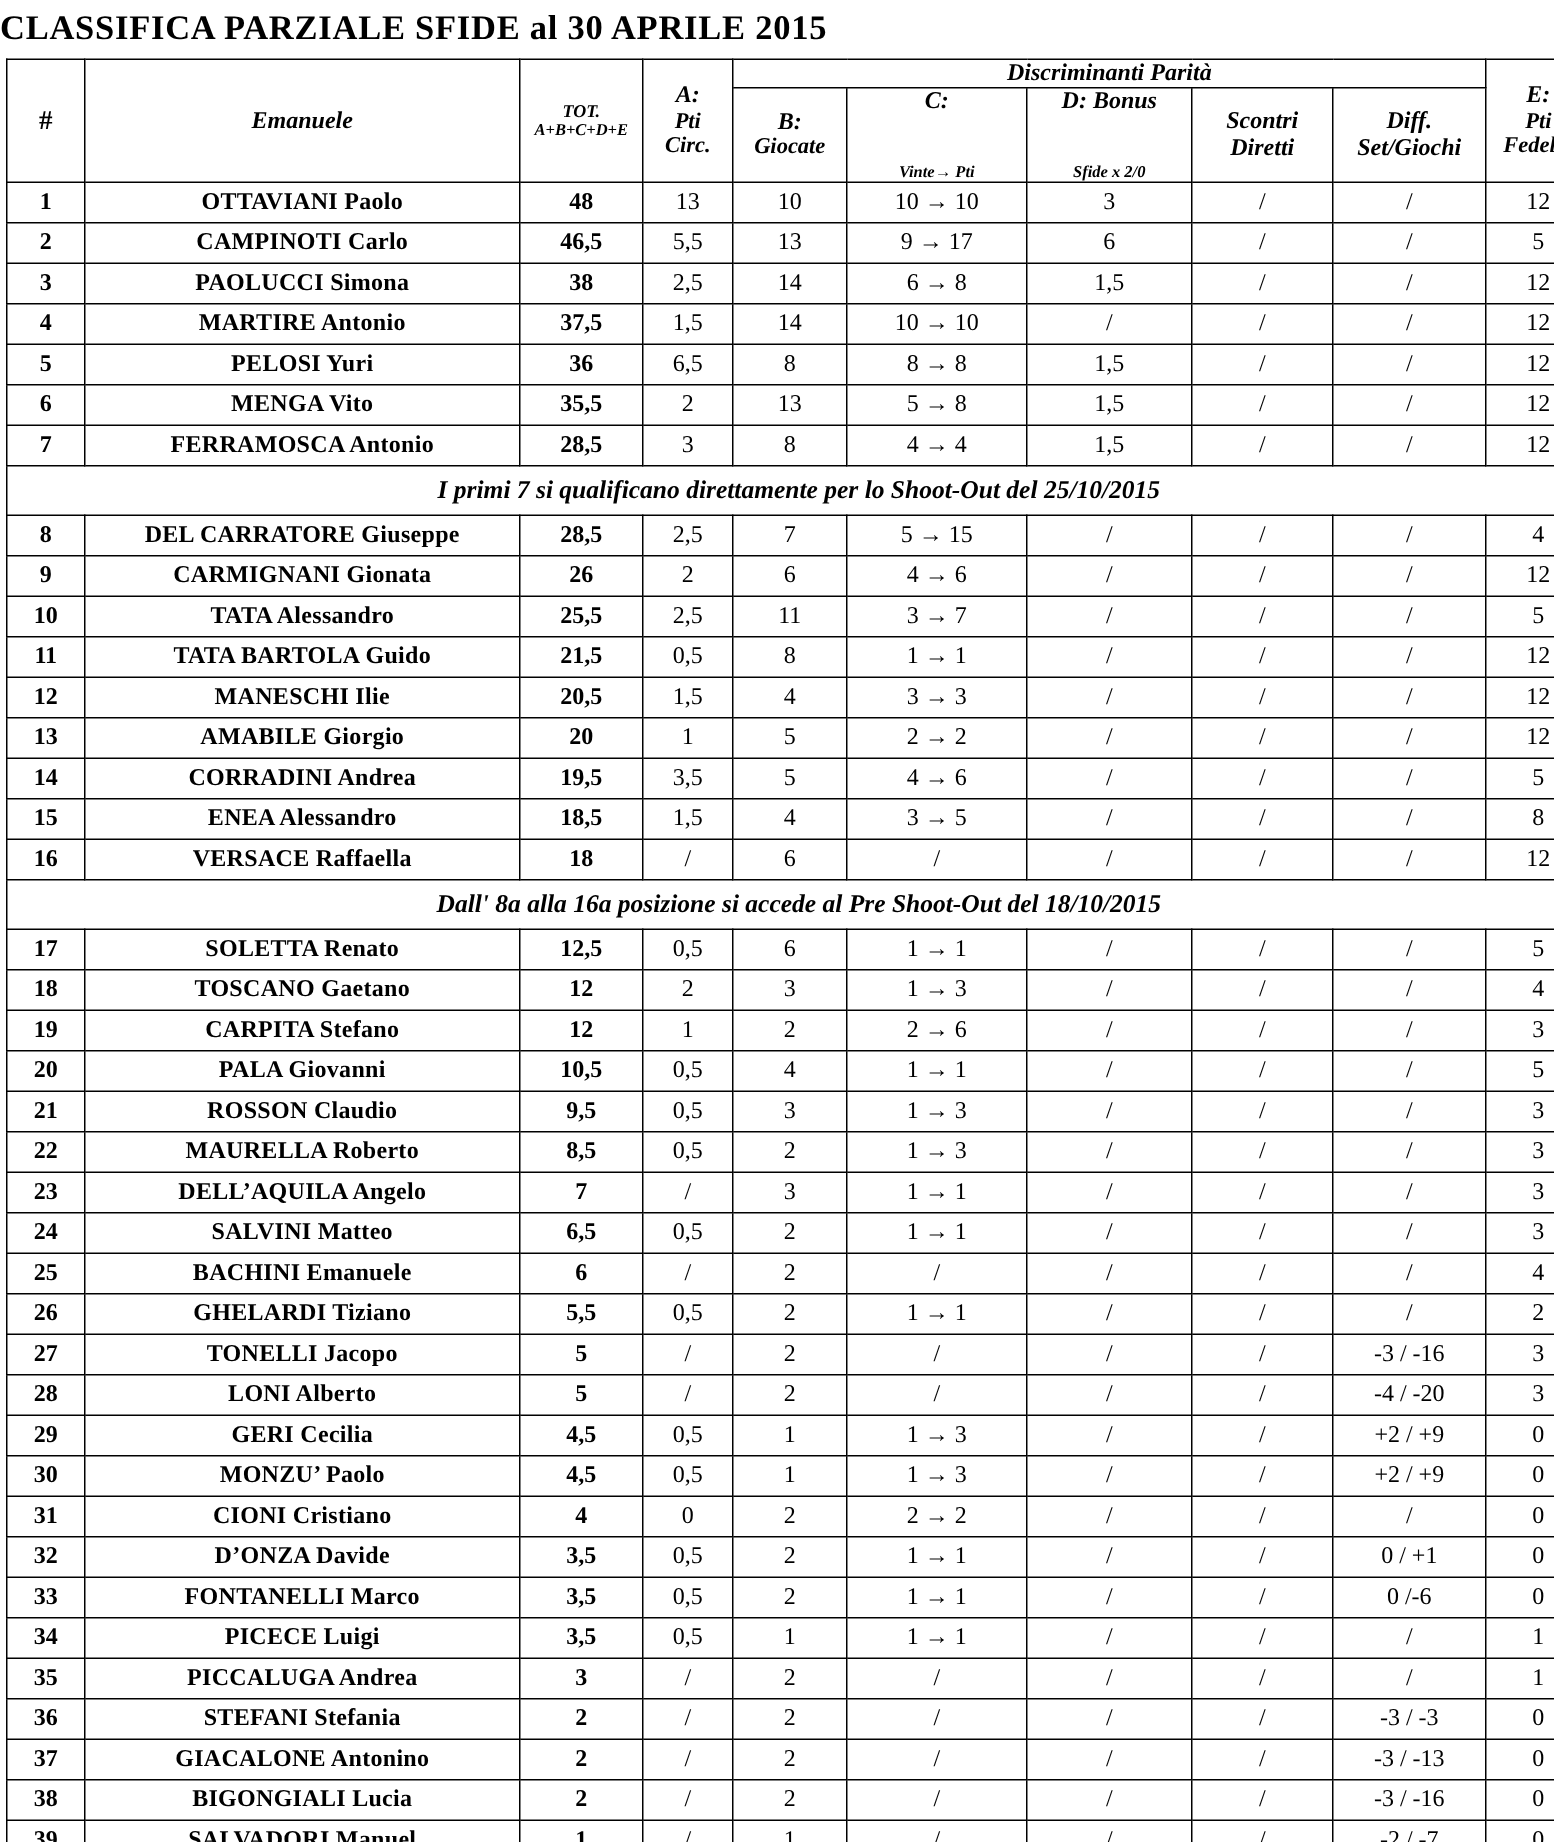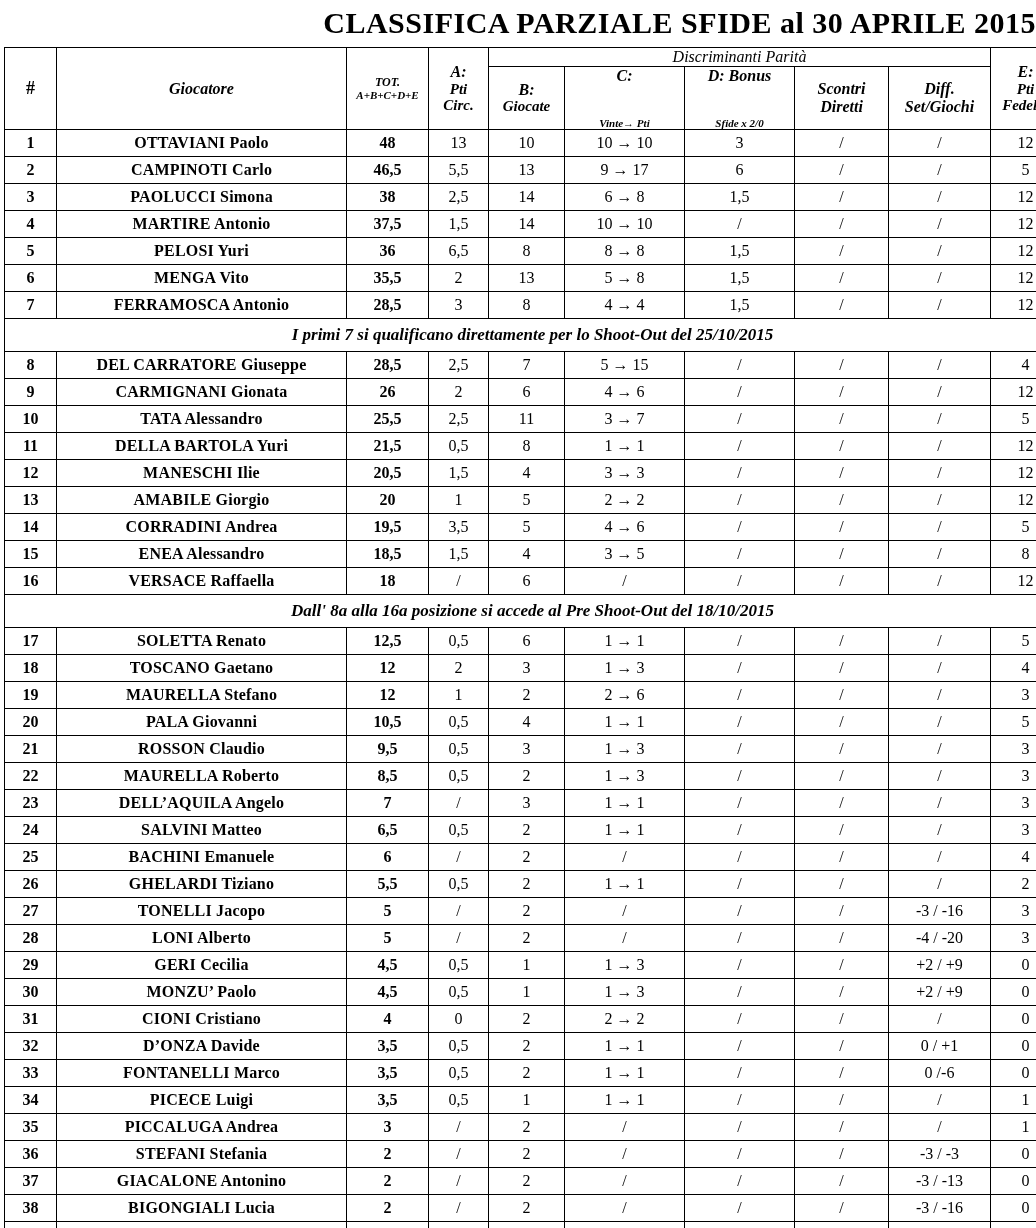--- a/index.html
+++ b/index.html
@@ -11,23 +11,23 @@
     width: 1036px;
     font-family: "Liberation Serif", serif;
     color: #000000;
   }
   #page {
     width: 1036px;
     box-sizing: border-box;
     padding: 0;
   }
   .doc-title {
-    text-align: right;
-    font-weight: bold;
-    font-size: 30px;
+    text-align: left;
+    font-weight: bold;
+    font-size: 23px;
     letter-spacing: 0.5px;
     padding: 6px 0 7px 0;
     font-family: "Liberation Serif", serif;
   }
   table.classifica {
     border-collapse: collapse;
     width: 1028px;
     margin: 0 4px;
     table-layout: fixed;
   }
@@ -89,21 +89,21 @@
   }
   .hdr-sub-small {
     font-size: 11px;
     font-style: italic;
     font-weight: bold;
     margin-top: 33px;
   }
   .disc-title {
     font-size: 17px;
     font-style: italic;
-    font-weight: normal;
+    font-weight: bold;
     padding: 4px 0 3px 0;
   }
   tbody td {
     height: 26px;
   }
   td.rank {
     font-weight: bold;
     font-size: 16px;
   }
   td.name {
@@ -149,21 +149,21 @@
         <col class="c-e">
       <col class="c-f">
         <col class="c-g">
     </colgroup>
     <thead>
       <tr>
         <td rowspan="2">
           <span class="hdr-hash">#</span>
         </td>
         <td rowspan="2" class="hdr-name">
-          <span>Giocatore</span>
+          <span>Emanuele</span>
         </td>
         <td rowspan="2">
           <div class="hdr-tot-main">TOT.</div>
           <div class="hdr-tot-sub">A+B+C+D+E</div>
         </td>
         <td rowspan="2">
           <div class="hdr-main">A:</div>
           <div class="hdr-sub">Pti</div>
           <div class="hdr-sub">Circ.</div>
         </td>
@@ -316,21 +316,21 @@
           <td class="val">2,5</td>
           <td class="val">11</td>
           <td class="val arrow">3 → 7</td>
           <td class="val">/</td>
           <td class="val">/</td>
           <td class="val">/</td>
           <td class="val">5</td>
         </tr>
         <tr>
           <td class="rank">11</td>
-          <td class="name">DELLA BARTOLA  Yuri</td>
+          <td class="name">TATA BARTOLA  Guido</td>
           <td class="tot">21,5</td>
           <td class="val">0,5</td>
           <td class="val">8</td>
           <td class="val arrow">1 → 1</td>
           <td class="val">/</td>
           <td class="val">/</td>
           <td class="val">/</td>
           <td class="val">12</td>
         </tr>
         <tr>
@@ -415,21 +415,21 @@
           <td class="val">2</td>
           <td class="val">3</td>
           <td class="val arrow">1 → 3</td>
           <td class="val">/</td>
           <td class="val">/</td>
           <td class="val">/</td>
           <td class="val">4</td>
         </tr>
         <tr>
           <td class="rank">19</td>
-          <td class="name">MAURELLA  Stefano</td>
+          <td class="name">CARPITA  Stefano</td>
           <td class="tot">12</td>
           <td class="val">1</td>
           <td class="val">2</td>
           <td class="val arrow">2 → 6</td>
           <td class="val">/</td>
           <td class="val">/</td>
           <td class="val">/</td>
           <td class="val">3</td>
         </tr>
         <tr>

